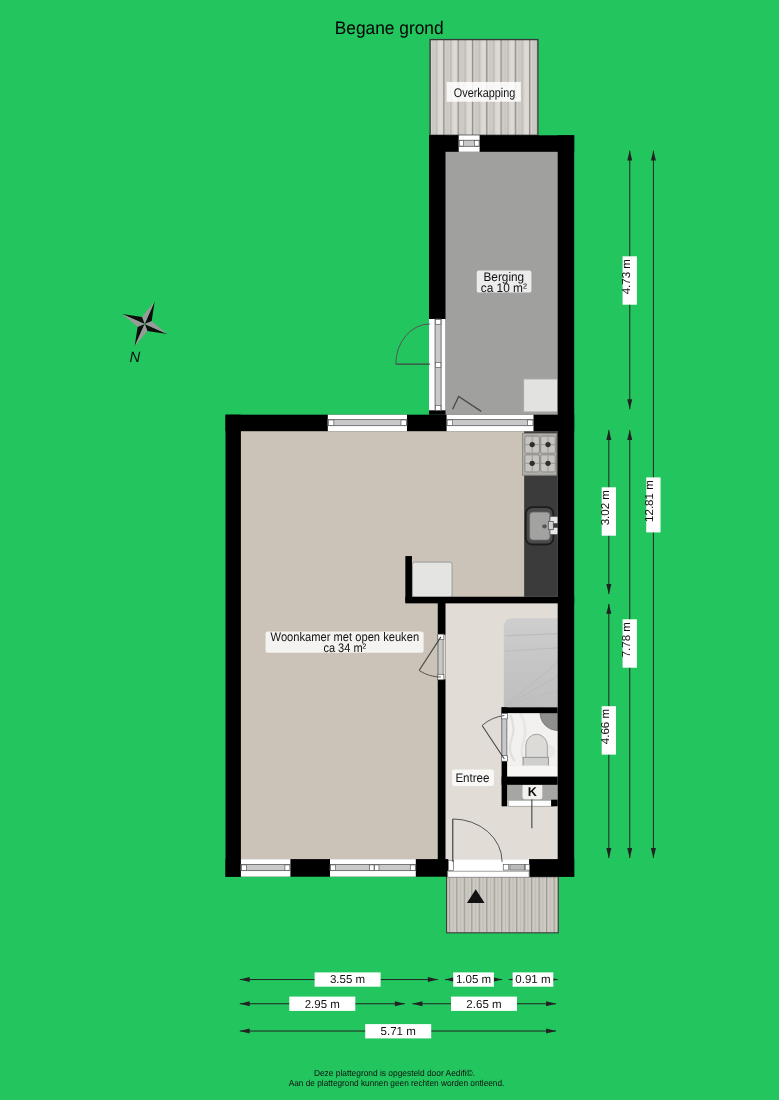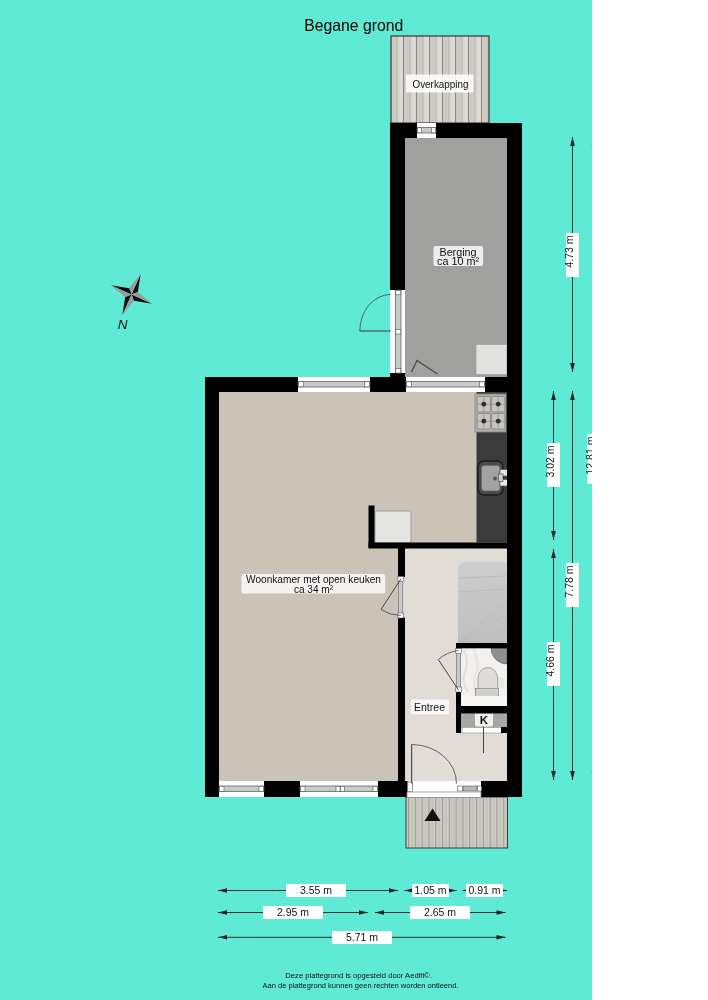--- a/index.html
+++ b/index.html
@@ -1,16 +1,16 @@
 <!DOCTYPE html>
 <html><head>
 <meta charset="utf-8">
 <style>
   html,body{margin:0;padding:0;background:#fff;}
-  #page{position:relative;width:592px;height:1000px;background:#5eead4;overflow:hidden;
+  #page{position:relative;width:708px;height:1000px;background:#22c55e;overflow:hidden;
         font-family:"Liberation Sans", sans-serif;}
   svg{display:block;}
 </style>
 </head>
 <body>
 <div id="page">
 <svg width="708" height="1000" viewBox="0 0 708 1000" xmlns="http://www.w3.org/2000/svg">
 <defs>
   <pattern id="hatchV" width="13" height="10" patternUnits="userSpaceOnUse">
     <rect width="13" height="10" fill="#d8d5d0"></rect>

